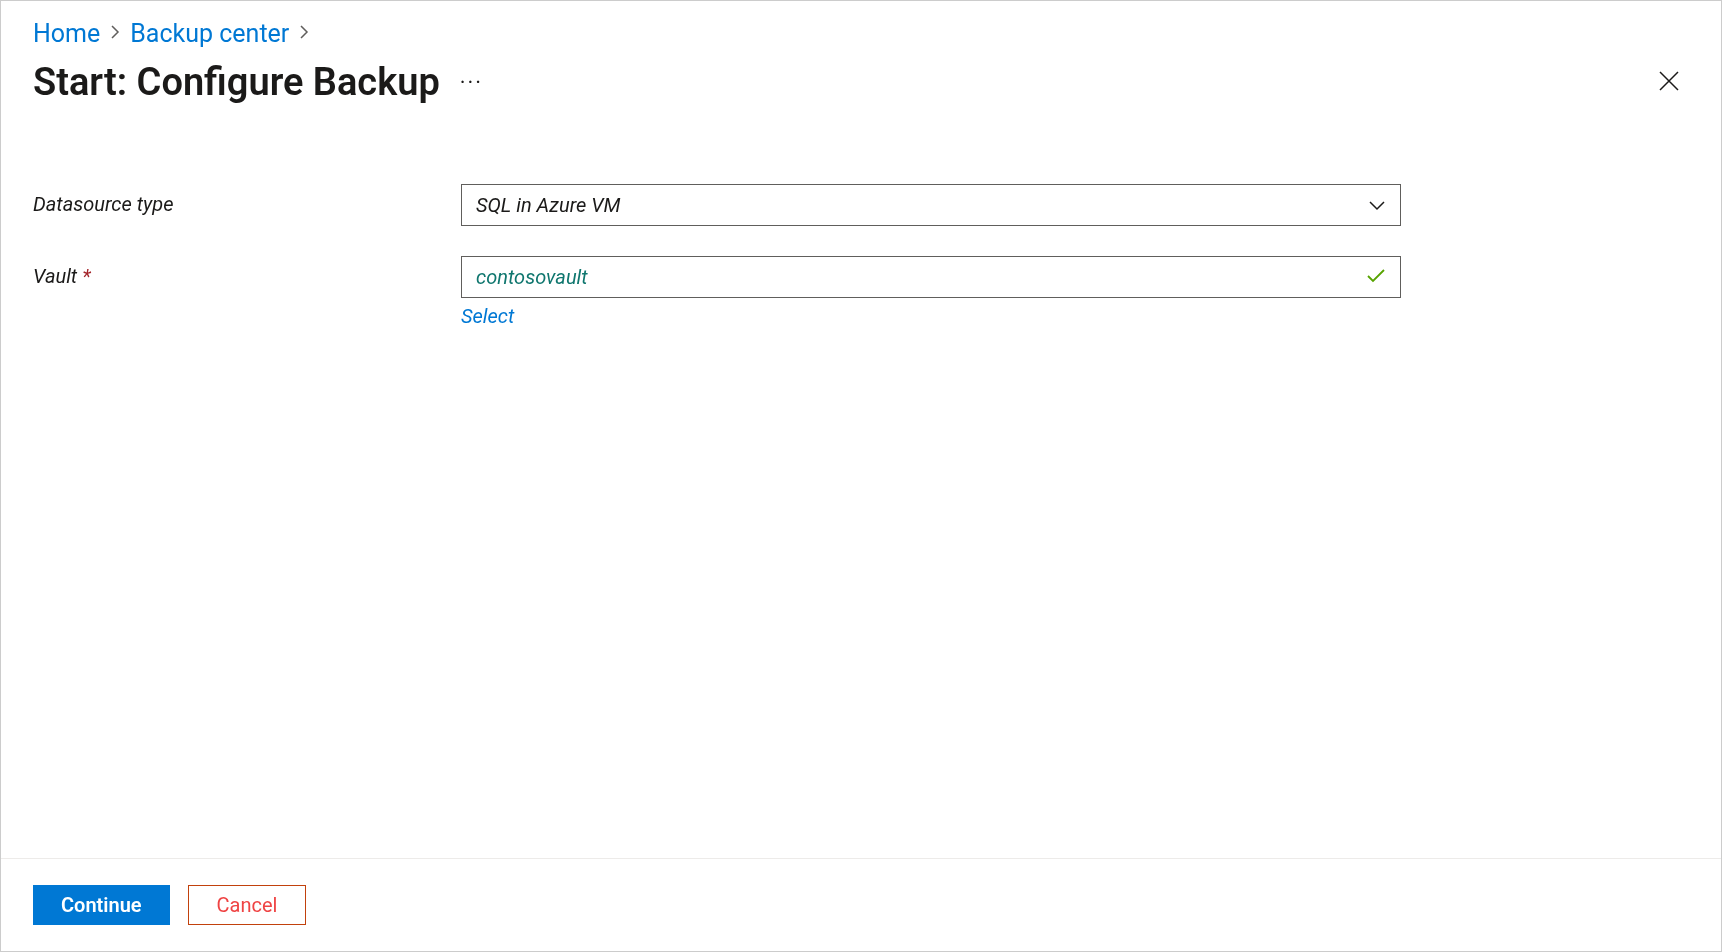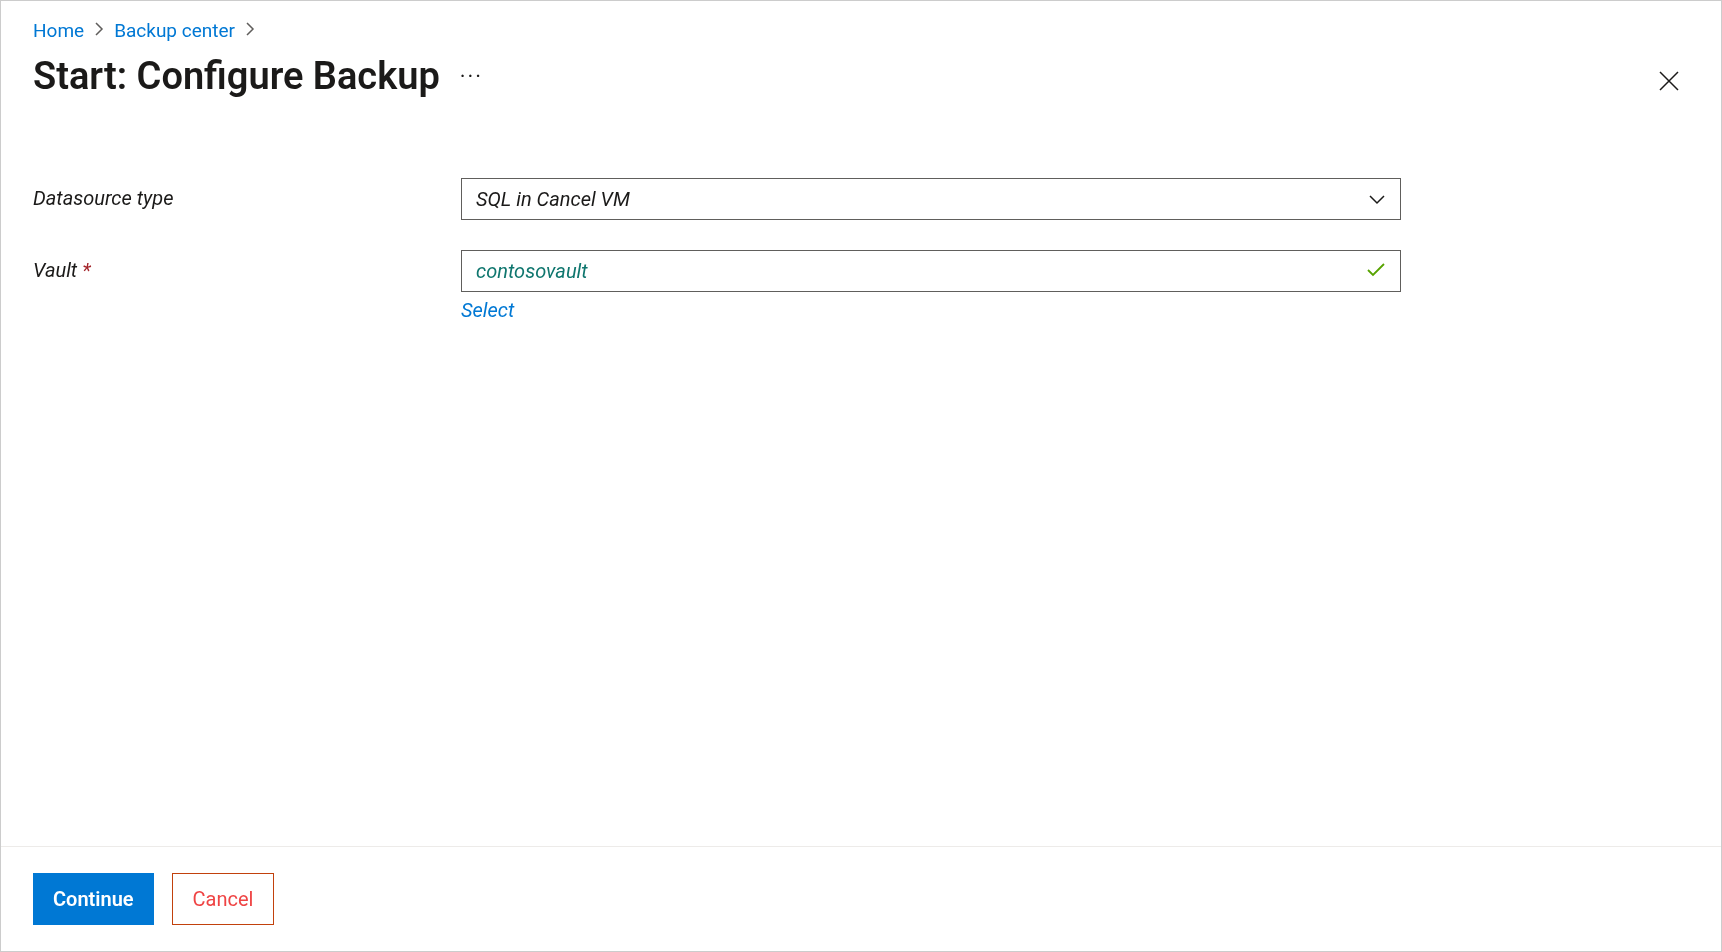--- a/index.html
+++ b/index.html
@@ -16,21 +16,21 @@
       display: flex;
       flex-direction: column;
       overflow: hidden;
     }
     .page-content {
       flex: 1;
       padding: 18px 32px 0 32px;
       position: relative;
     }
     .breadcrumb {
-      font-size: 19px;
+      font-size: 25px;
       color: #0078d4;
       display: flex;
       align-items: center;
       gap: 10px;
       margin-bottom: 12px;
     }
     .breadcrumb a {
       color: #0078d4;
       text-decoration: none;
     }
@@ -160,22 +160,22 @@
       cursor: pointer;
       align-self: flex-start;
     }
     .footer {
       border-top: 1px solid #edebe9;
       padding: 26px 32px;
       display: flex;
       gap: 18px;
     }
     .btn {
-      height: 52px;
-      padding: 0 20px;
+      height: 40px;
+      padding: 0 28px;
       font-size: 20px;
       border: none;
       cursor: pointer;
       font-family: inherit;
     }
     .btn-primary {
       background: #0078d4;
       color: #ffffff;
       font-weight: 600;
     }
@@ -215,21 +215,21 @@
         <path d="M3 3 L21 21 M21 3 L3 21" stroke="#1b1a19" stroke-width="1.5" fill="none"></path>
       </svg>
   </span>
 
   <div class="form-area">
 
     <div class="form-row">
       <div class="form-label">Datasource type</div>
       <div class="form-control-wrap">
         <div class="select-box">
-          <span>SQL in Cancel VM</span>
+          <span>SQL in Azure VM</span>
           <span class="chevron">
             <svg width="18" height="12" viewBox="0 0 18 12">
                 <path d="M2 2 L9 9 L16 2" stroke="#1b1a19" stroke-width="1.5" fill="none"></path>
               </svg>
           </span>
         </div>
       </div>
     </div>
 
 

